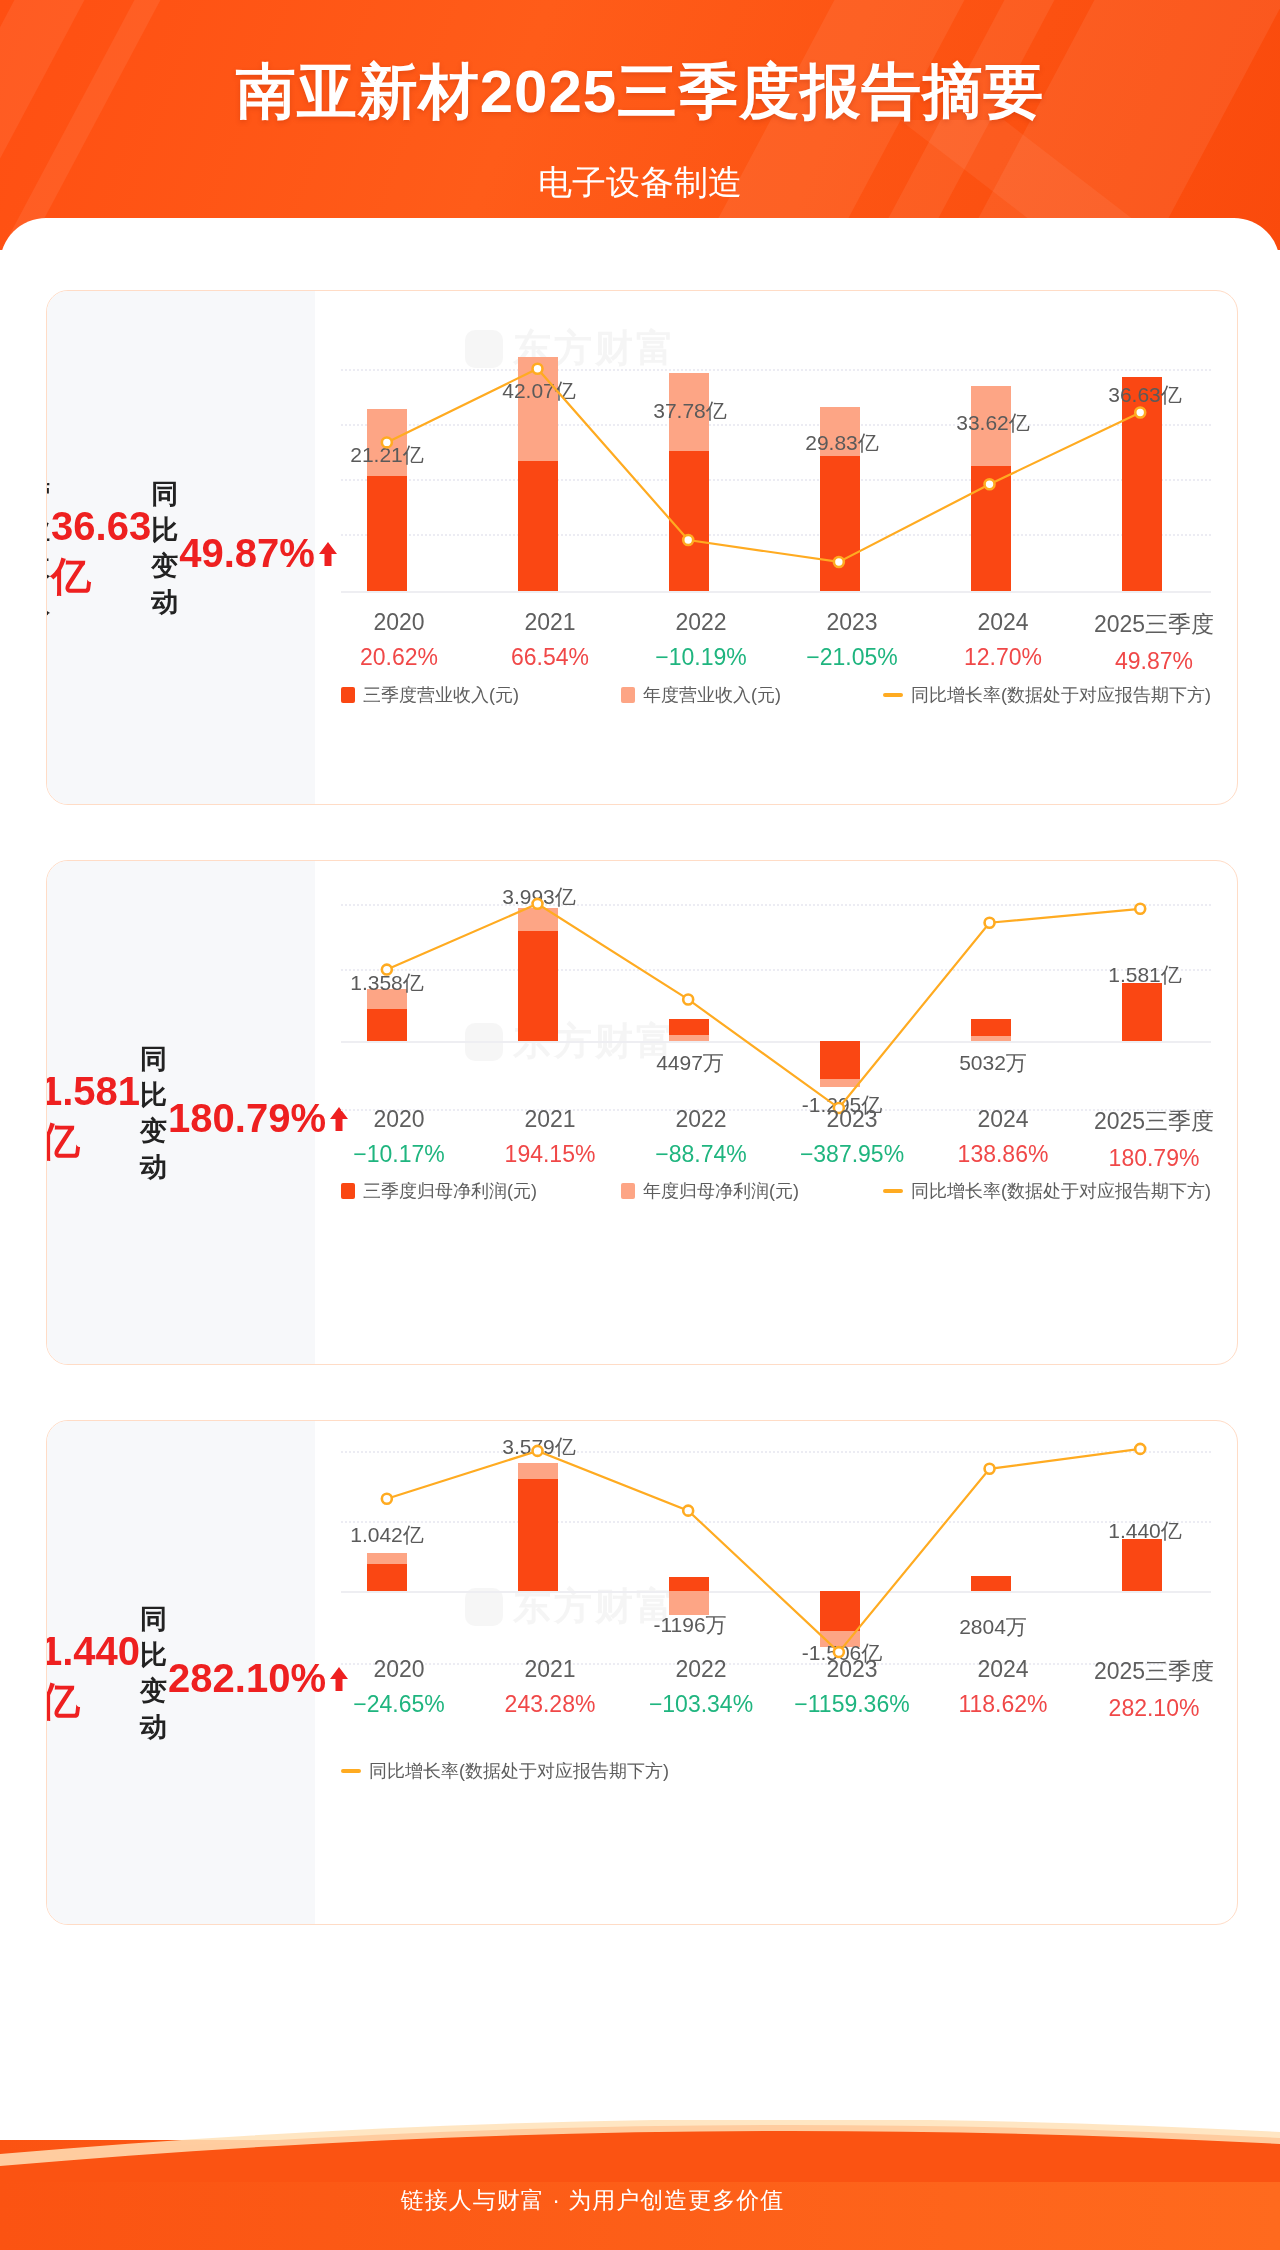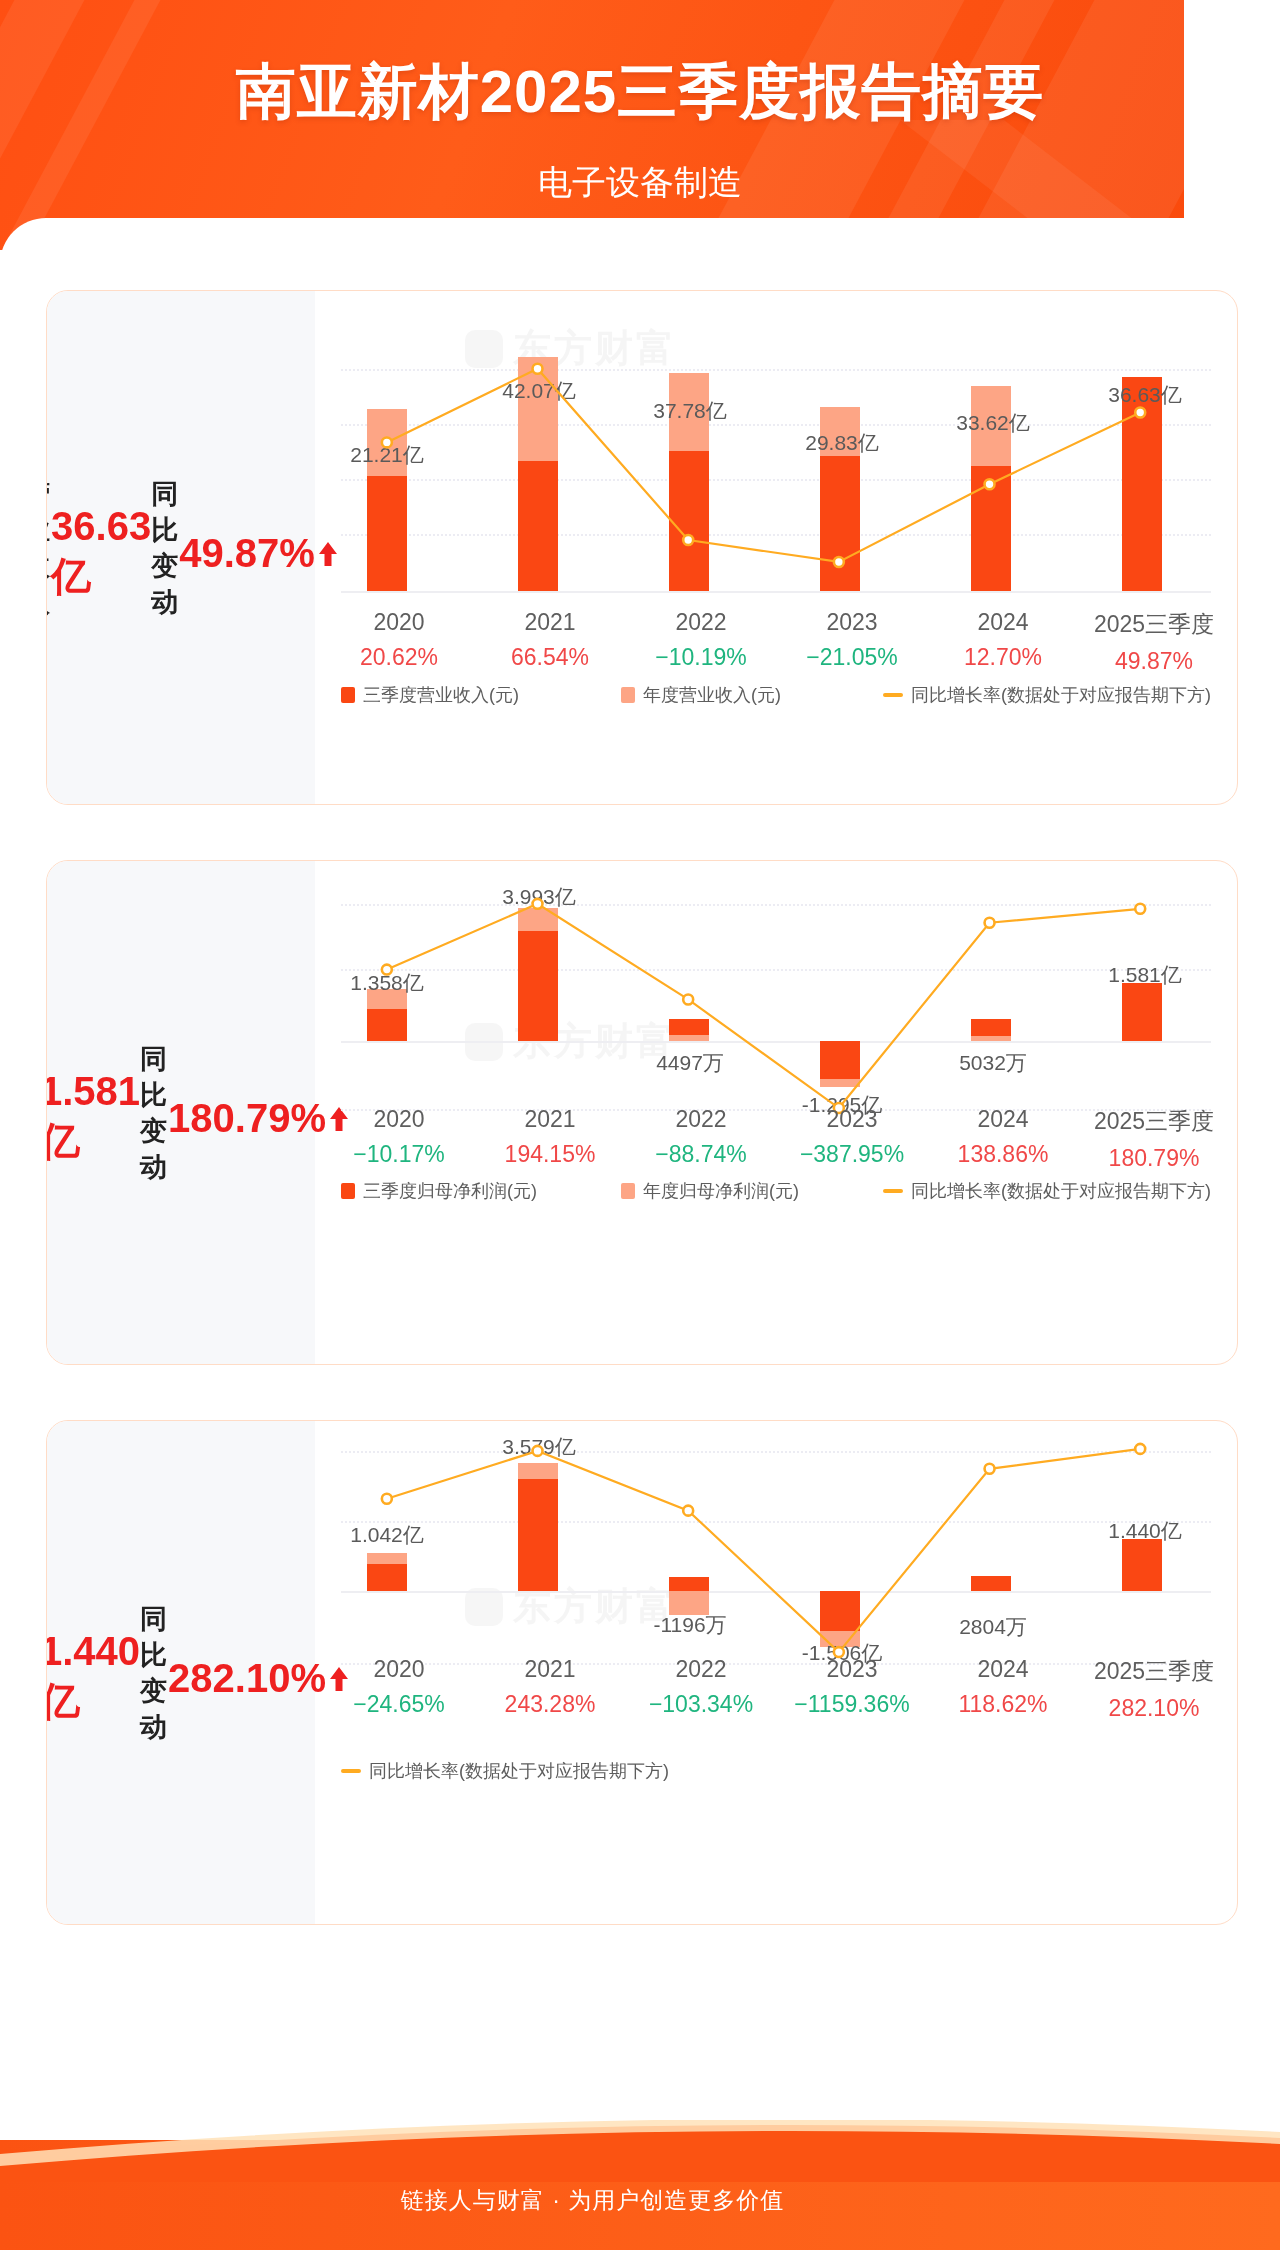--- a/index.html
+++ b/index.html
@@ -4,21 +4,21 @@
 <style>
   * { box-sizing: border-box; margin:0; padding:0; }
   body {
     width:1280px; height:2250px;
     font-family:"Liberation Sans","DejaVu Sans",sans-serif;
     background:#ffffff; overflow:hidden; position:relative;
   }
 
   
   .header{
-    position:relative; width:1184px; height:262px;
+    position:relative; width:1280px; height:262px;
     background:linear-gradient(110deg,#ff4f12 0%,#ff5c19 40%,#fa4a0c 100%);
     overflow:hidden;
   }
   .hdr-stripe{position:absolute;background:rgba(255,255,255,.07);transform:skewX(-28deg);}
   .hdr-chev{position:absolute;background:rgba(255,255,255,.06);}
   .hdr-title{
     position:absolute; top:52px; left:0; width:1280px; text-align:center;
     color:#fff; font-size:60px; font-weight:bold; letter-spacing:1px;
     text-shadow:0 2px 5px rgba(150,30,0,.25);
   }

